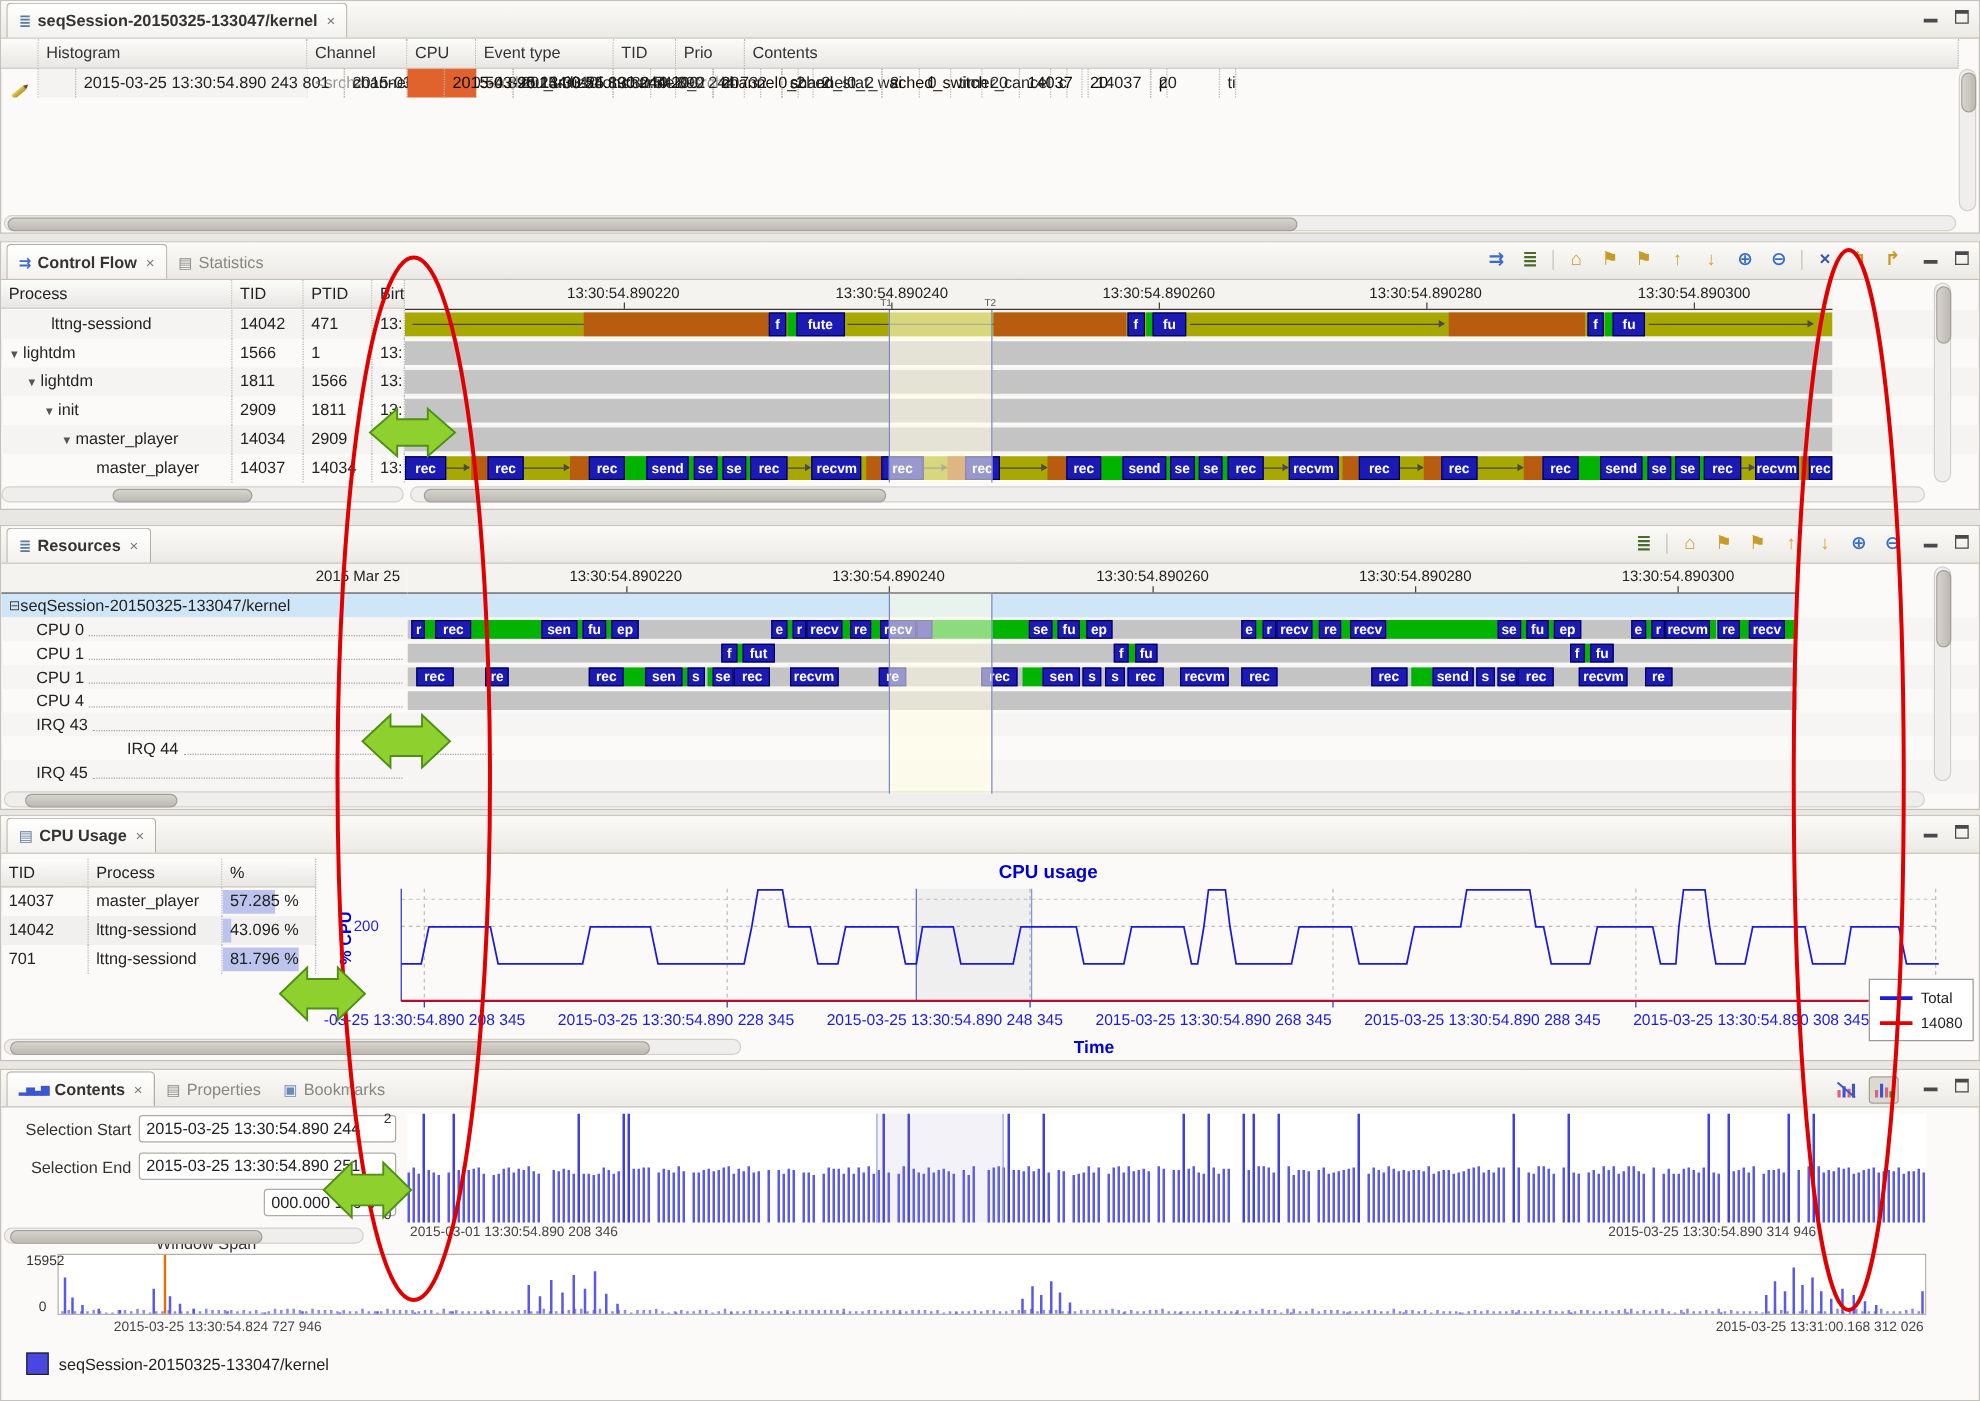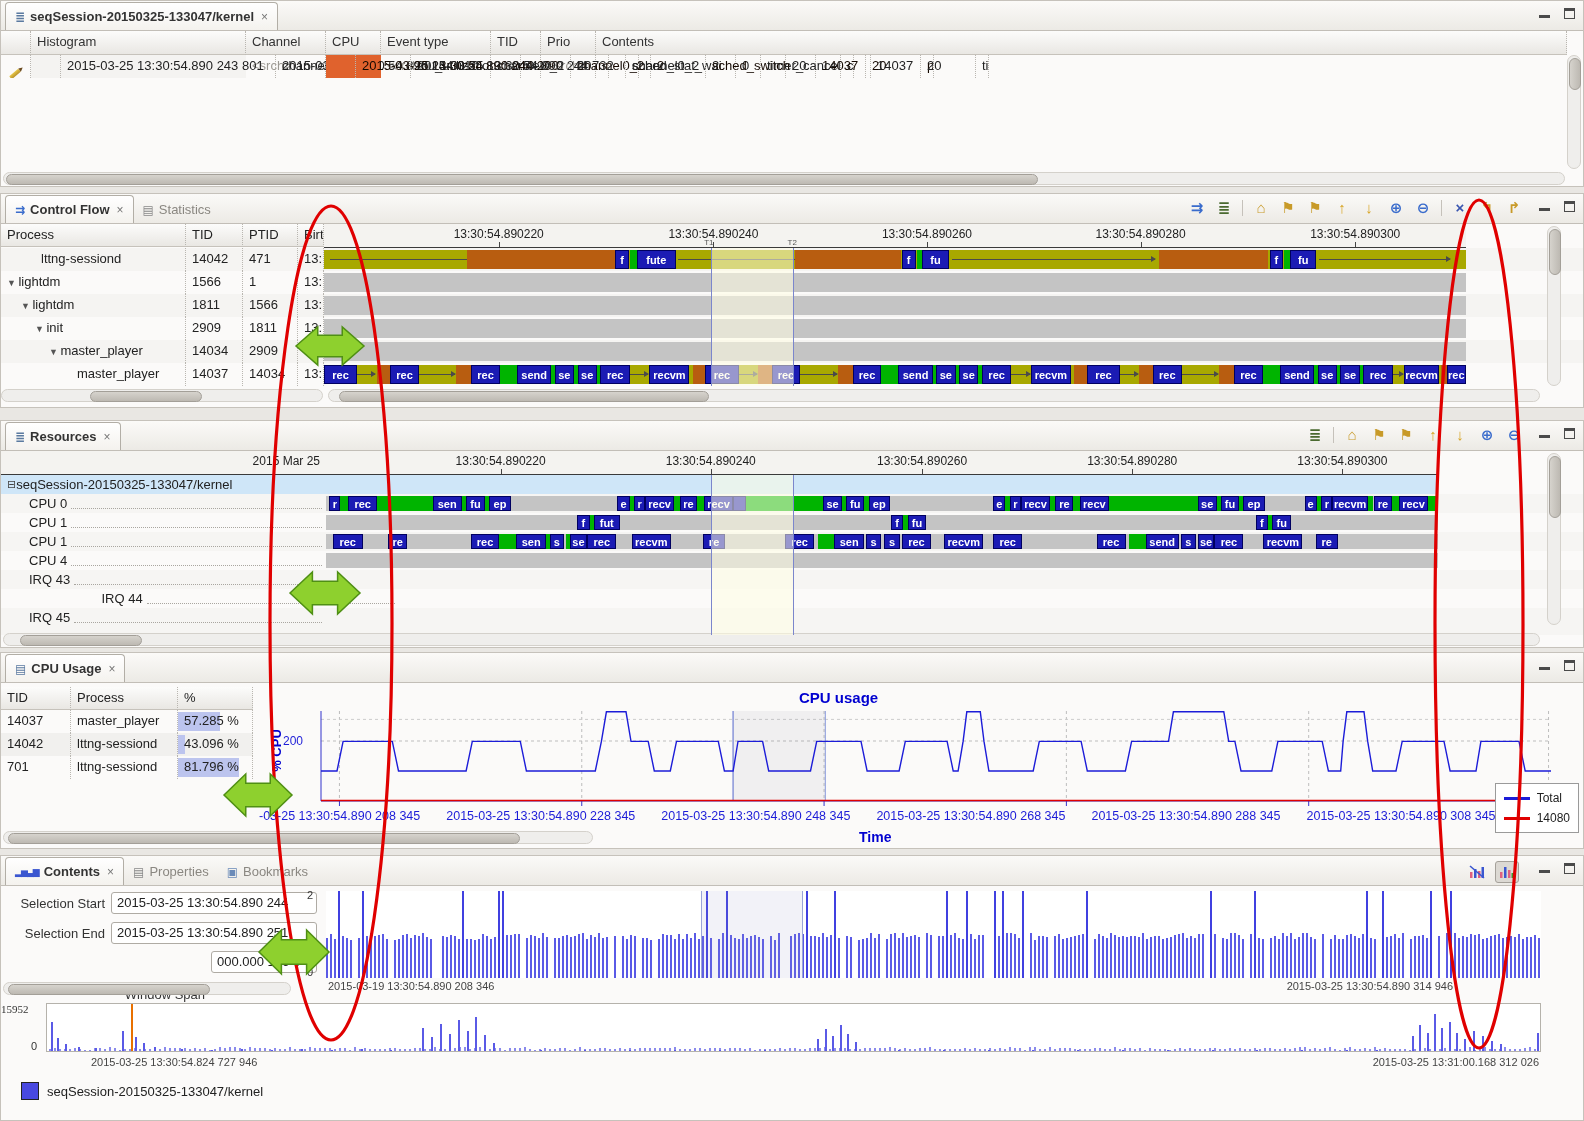--- a/index.html
+++ b/index.html
@@ -957,21 +957,21 @@
         <div class="histbar" style="left: 1192px; height: 50.3483%;"></div>
         <div class="histbar" style="left: 1196px; height: 44.857%;"></div>
         <div class="histbar" style="left: 1200px; height: 47.5728%;"></div>
         <div class="histbar" style="left: 1204px; height: 46.8653%;"></div>
         <div class="histbar" style="left: 1208px; height: 49.1028%;"></div>
         <div class="histbar" style="left: 1212px; height: 46.4249%;"></div>
         <div style="position: absolute; top: 0px; bottom: 0px; left: 30.9%; width: 8.2%; background: rgba(150, 150, 200, 0.12); border-left: 1px solid rgb(154, 164, 216); border-right: 1px solid rgb(154, 164, 216);"></div>
       </div>
     <div class="tiny" style="position:absolute;left:306px;top:33px;color:#333;">2</div>
     <div class="tiny" style="position:absolute;left:306px;top:110px;color:#333;">0</div>
-    <div class="tiny" style="position:absolute;left:327px;top:124px;color:#444;">2015-03-19 13:30:54.890 208 346</div>
+    <div class="tiny" style="position:absolute;left:327px;top:124px;color:#444;">2015-03-01 13:30:54.890 208 346</div>
     <div class="tiny" style="position:absolute;right:130px;top:124px;color:#444;">2015-03-25 13:30:54.890 314 946</div>
 
     <div id="hist-full" style="position:absolute;left:45px;top:147px;width:1495px;height:49px;background:#fff;border:1px solid #b5b2ab;box-sizing:border-box;">
         <div class="histbar" style="left: 2px; height: 3.8583%; background: rgb(138, 138, 236);"></div>
         <div class="histbar" style="left: 7px; height: 6.74301%; background: rgb(138, 138, 236);"></div>
         <div class="histbar" style="left: 12px; height: 4.83604%; background: rgb(138, 138, 236);"></div>
         <div class="histbar" style="left: 17px; height: 4.50264%; background: rgb(138, 138, 236);"></div>
         <div class="histbar" style="left: 22px; height: 4.68114%; background: rgb(138, 138, 236);"></div>
         <div class="histbar" style="left: 27px; height: 7.16002%; background: rgb(138, 138, 236);"></div>
         <div class="histbar" style="left: 32px; height: 4.30576%; background: rgb(138, 138, 236);"></div>
@@ -1324,21 +1324,21 @@
         <div class="histbar" style="left: 93.9%; height: 62%;"></div>
         <div class="histbar" style="left: 94.4%; height: 38%;"></div>
         <div class="histbar" style="left: 94.9%; height: 26%;"></div>
         <div class="histbar" style="left: 95.5%; height: 42%;"></div>
         <div class="histbar" style="left: 96.1%; height: 32%;"></div>
         <div class="histbar" style="left: 96.7%; height: 22%;"></div>
         <div class="histbar" style="left: 97.3%; height: 14%;"></div>
         <div class="histbar" style="left: 99.8%; height: 38%;"></div>
         <div style="position: absolute; bottom: 0px; top: 0px; width: 2px; left: 5.6%; background: rgb(232, 112, 0);"></div>
       </div>
-    <div class="tiny" style="position:absolute;left:0;top:147px;color:#333;font-family:Liberation Serif, serif;">15952</div>
+    <div class="tiny" style="position:absolute;left:20px;top:147px;color:#333;">15952</div>
     <div class="tiny" style="position:absolute;left:30px;top:184px;color:#333;">0</div>
     <div class="tiny" style="position:absolute;left:90px;top:200px;color:#444;">2015-03-25 13:30:54.824 727 946</div>
     <div class="tiny" style="position:absolute;right:44px;top:200px;color:#444;">2015-03-25 13:31:00.168 312 026</div>
 
     <div style="position:absolute;left:20px;top:226px;display:flex;align-items:center;gap:8px;">
       <span style="width:16px;height:16px;background:#4848e0;border:1px solid #222;display:inline-block;"></span>
       <span>seqSession-20150325-133047/kernel</span>
     </div>
   </section>
 

